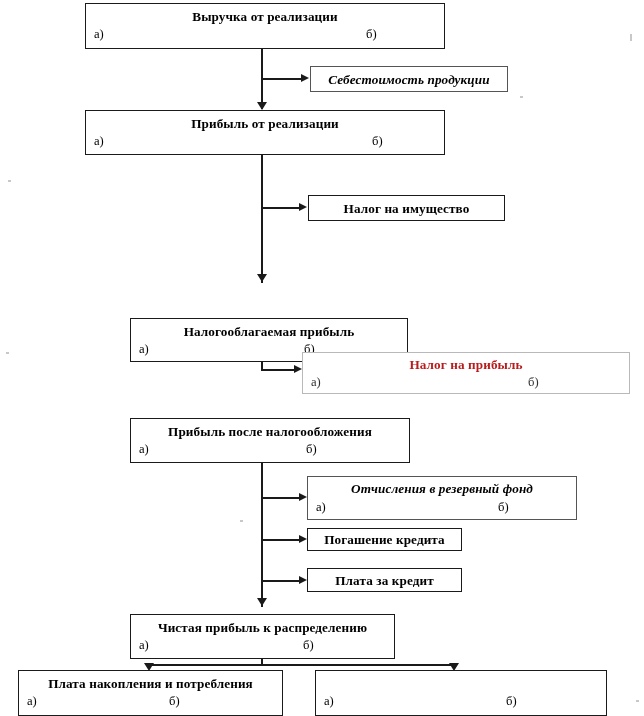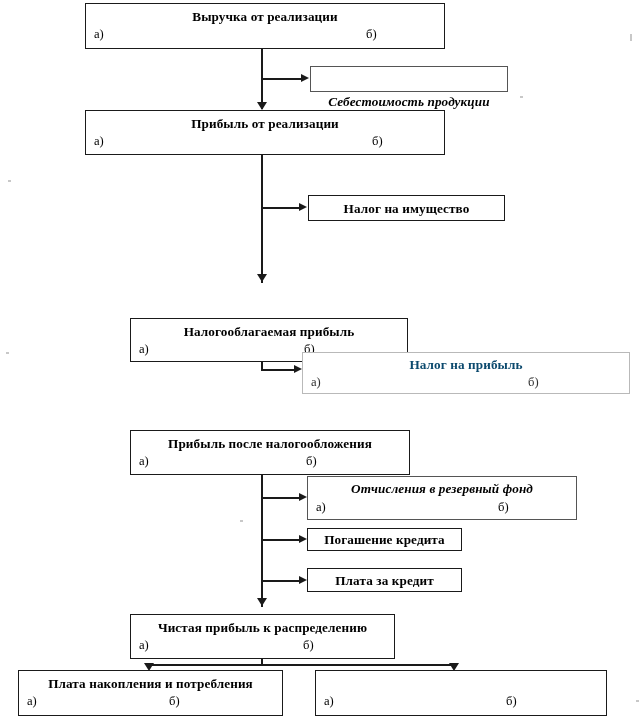--- a/index.html
+++ b/index.html
@@ -52,21 +52,21 @@
   .tall .opt{ top:24px; }
 
   
   .short .title{ top:4px; }
 
   
   .faint{
     border:1.2px solid #b9b9b9;
     color:#4a4a4a;
   }
-  .faint .title{ color:#0c4a6e; font-weight:bold; }
+  .faint .title{ color:#b91c1c; font-weight:bold; }
   .faint .opt{ color:#2e2e2e; }
 
   
   .soft{ border-color:#555; }
 
   
   .vline{
     position:absolute;
     width:1.8px;
     background:#1a1a1a;
@@ -145,21 +145,21 @@
   <div class="vline" style="left:453px; top:664px; height:3px;"></div>
   <div class="arrow-down" style="left:449px; top:663px;"></div>
 
   <div class="node tall" style="left:85px; top:3px; width:360px; height:46px;">
     <div class="title">Выручка от реализации</div>
     <div class="opt opt-a" style="left:8px;">а)</div>
     <div class="opt opt-b" style="left:280px;">б)</div>
   </div>
 
   <div class="node short italic soft" style="left:310px; top:66px; width:198px; height:26px;">
-    <div class="title" style="top:5px;margin-top:22px;">Себестоимость продукции</div>
+    <div class="title" style="top:5px;">Себестоимость продукции</div>
   </div>
 
   <div class="node tall" style="left:85px; top:110px; width:360px; height:45px;">
     <div class="title">Прибыль от реализации</div>
     <div class="opt opt-a" style="left:8px;">а)</div>
     <div class="opt opt-b" style="left:286px;">б)</div>
   </div>
 
   <div class="node short" style="left:308px; top:195px; width:197px; height:26px;">
     <div class="title" style="top:5px;">Налог на имущество</div>
@@ -170,21 +170,21 @@
     <div class="opt opt-a" style="left:8px;">а)</div>
     <div class="opt opt-b" style="left:173px;">б)</div>
   </div>
 
   <div class="node tall faint" style="left:302px; top:352px; width:328px; height:42px;">
     <div class="title" style="top:4px;">Налог на прибыль</div>
     <div class="opt opt-a" style="left:8px; top:23px;">а)</div>
     <div class="opt opt-b" style="left:225px; top:23px;">б)</div>
   </div>
 
-  <div class="node tall" style="left:130px; top:430px; width:280px; height:45px;">
+  <div class="node tall" style="left:130px; top:418px; width:280px; height:45px;">
     <div class="title">Прибыль после налогообложения</div>
     <div class="opt opt-a" style="left:8px;">а)</div>
     <div class="opt opt-b" style="left:175px;">б)</div>
   </div>
 
   <div class="node tall italic soft" style="left:307px; top:476px; width:270px; height:44px;">
     <div class="title" style="top:4px;">Отчисления в резервный фонд</div>
     <div class="opt opt-a" style="left:8px; top:24px; font-style:normal;">а)</div>
     <div class="opt opt-b" style="left:190px; top:24px; font-style:normal;">б)</div>
   </div>

